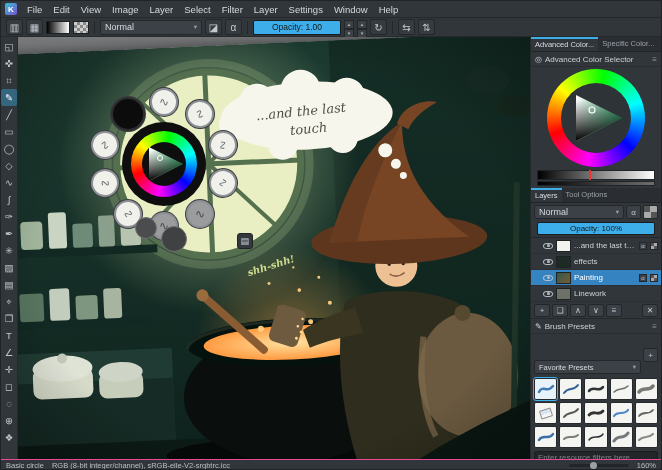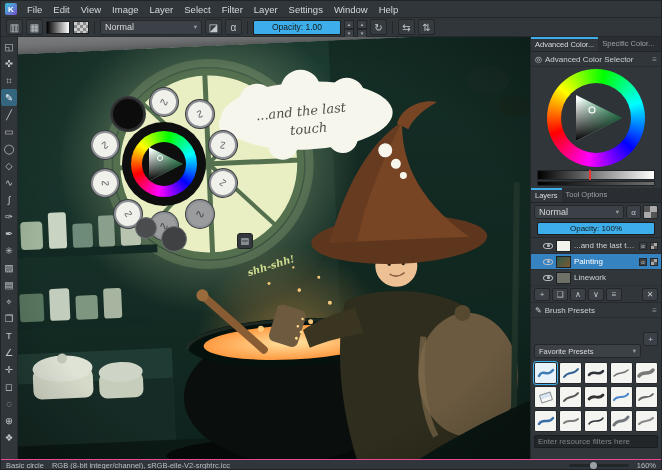--- a/index.html
+++ b/index.html
@@ -448,20 +448,26 @@
       </div>
 
       <div class="layer-list">
         <div class="layer-row indent">
           <span class="eye"></span>
           <span class="thumb t-bubble"></span>
           <span class="lname">...and the last to...</span>
           <span class="badge">α</span>
           <span class="badge checker"></span>
         </div>
+        <div class="layer-row">
+          <span class="garrow"></span>
+          <span class="eye"></span>
+          <span class="thumb t-effects"></span>
+          <span class="lname">effects</span>
+        </div>
         <div class="layer-row selected">
           <span class="garrow"></span>
           <span class="eye"></span>
           <span class="thumb t-paint"></span>
           <span class="lname">Painting</span>
           <span class="badge">α</span>
           <span class="badge checker"></span>
         </div>
         <div class="layer-row">
           <span class="garrow"></span>

